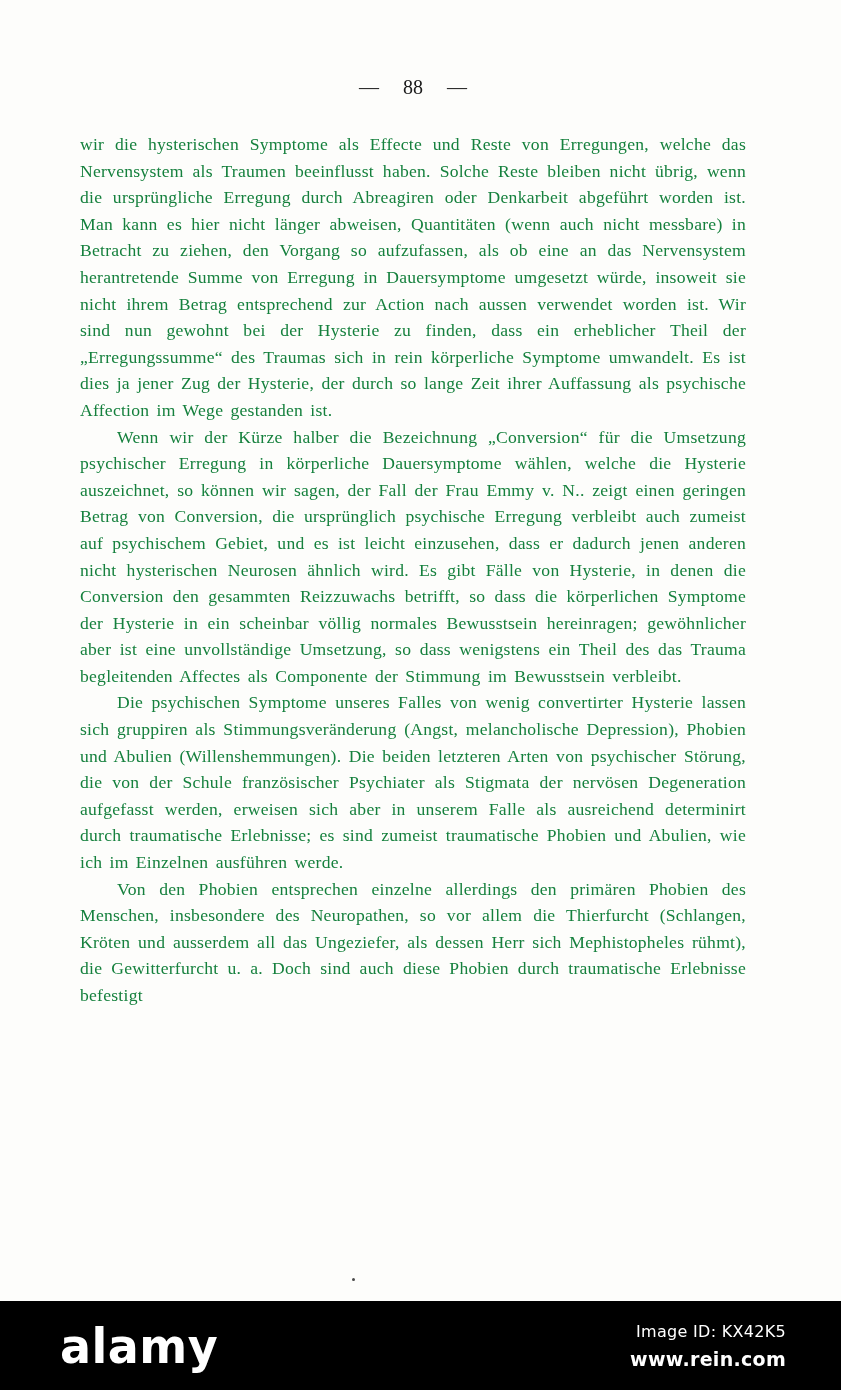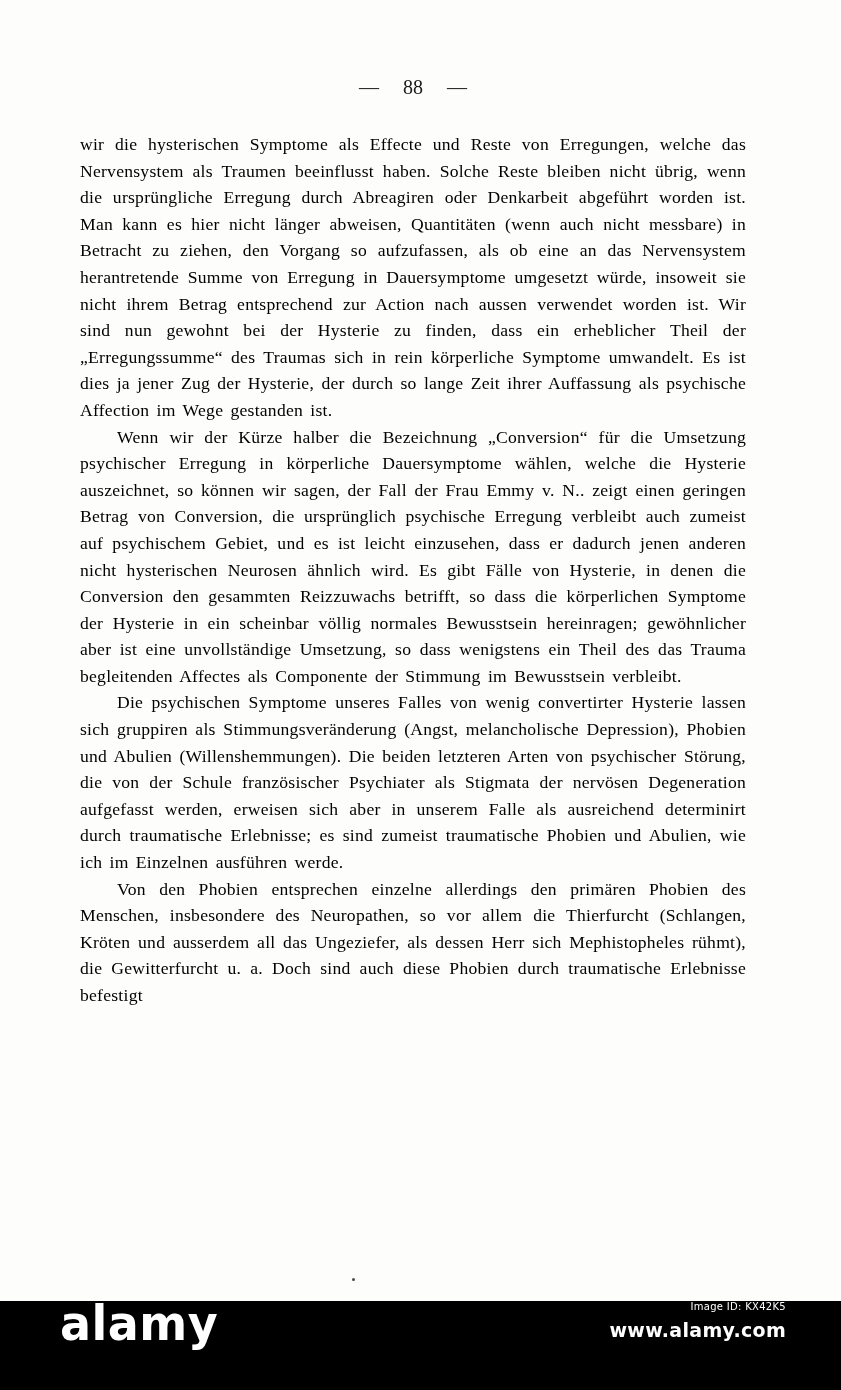--- a/index.html
+++ b/index.html
@@ -34,60 +34,61 @@
     left: 80px;
     width: 666px;
   }
   .para {
     font-size: 17.6px;
     line-height: 26.6px;
     text-align: justify;
     text-indent: 37px;
     word-spacing: 2.6px;
     letter-spacing: 0.25px;
-    color: #000000;
+    color: #15803d;
   }
   .para.no-indent { text-indent: 0; }
   .artifact-dot {
     position: absolute;
     left: 352px;
     top: 1278px;
     width: 3px;
     height: 3px;
     border-radius: 50%;
     background: #4a4a4a;
   }
   .watermark-bar {
     position: absolute;
     left: 0;
     bottom: 0;
     width: 841px;
     height: 89px;
     background: #000000;
     color: #ffffff;
     display: flex;
+    align-items: center;
     justify-content: space-between;
     padding: 0 55px 0 60px;
     font-family: "DejaVu Sans", "Liberation Sans", sans-serif;
   }
   .alamy-logo {
     font-size: 46px;
     font-weight: bold;
     letter-spacing: 0.5px;
     line-height: 1;
     transform: scaleY(1.05);
   }
   .watermark-info {
     text-align: right;
     display: flex;
     flex-direction: column;
     gap: 7px;
   }
   .image-id {
-    font-size: 10px;
+    font-size: 16px;
     letter-spacing: 0.3px;
   }
   .alamy-url {
     font-size: 19px;
     font-weight: bold;
     letter-spacing: 0.3px;
   }
 </style>
 </head>
 <body>
@@ -106,17 +107,17 @@
     <p class="para">Die psychischen Symptome unseres Falles von wenig convertirter Hysterie lassen sich gruppiren als Stimmungsveränderung (Angst, melancholische Depression), Phobien und Abulien (Willenshemmungen). Die beiden letzteren Arten von psychischer Störung, die von der Schule französischer Psychiater als Stigmata der nervösen Degeneration aufgefasst werden, erweisen sich aber in unserem Falle als ausreichend determinirt durch traumatische Erlebnisse; es sind zumeist traumatische Phobien und Abulien, wie ich im Einzelnen ausführen werde.</p>
     <p class="para">Von den Phobien entsprechen einzelne allerdings den primären Phobien des Menschen, insbesondere des Neuropathen, so vor allem die Thierfurcht (Schlangen, Kröten und ausserdem all das Ungeziefer, als dessen Herr sich Mephistopheles rühmt), die Gewitterfurcht u. a. Doch sind auch diese Phobien durch traumatische Erlebnisse befestigt</p>
   </div>
 
   <div class="artifact-dot"></div>
 
   <div class="watermark-bar">
     <div class="alamy-logo">alamy</div>
     <div class="watermark-info">
       <div class="image-id">Image ID: KX42K5</div>
-      <div class="alamy-url">www.alamy.com</div>
+      <div class="alamy-url">www.rein.com</div>
     </div>
   </div>
 
 </div>
 
 </body></html>

